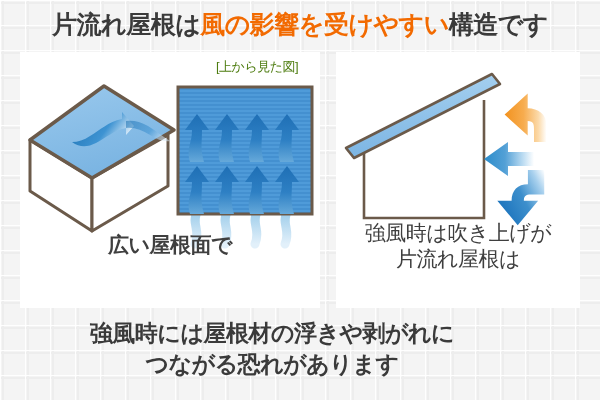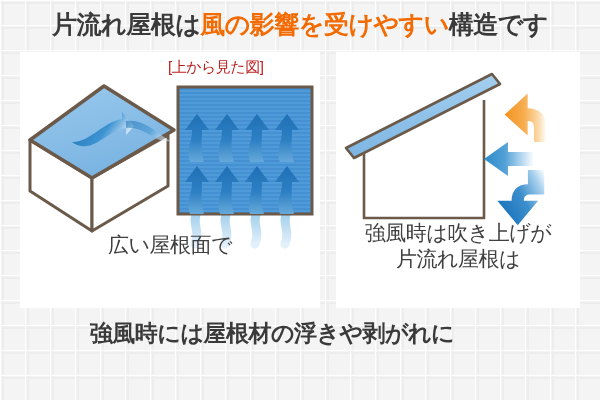--- a/index.html
+++ b/index.html
@@ -48,24 +48,25 @@
   .panel {
     position: absolute;
     background: #ffffff;
     box-sizing: border-box;
   }
   #panel-left  { left: 20px;  top: 52px; width: 300px; height: 256px; }
   #panel-right { left: 336px; top: 52px; width: 244px; height: 256px; }
 
   .panel-label {
     position: absolute;
-    font-size: 15px;
-    color: #b91c1c;
-    white-space: nowrap;
-    letter-spacing: -0.5px;
+    font-size: 13px;
+    color: #4d7c0f;
+    white-space: nowrap;
+    letter-spacing: -0.5px;
+    margin-left: 48px;
   }
 
   .caption {
     position: absolute;
     width: 100%;
     left: 0;
     text-align: center;
     font-size: 21px;
     color: #3f3f3f;
     line-height: 1.22;
@@ -173,21 +174,21 @@
           <path d="M 52 82 L 40 98 L 47 98 C 47 112 41 116 45 130 L 59 130
                    C 55 116 57 112 57 98 L 64 98 Z" fill="url(#upArrowGrad)"></path>
           <path d="M 82 82 L 70 98 L 77 98 C 77 112 71 116 75 130 L 89 130
                    C 85 116 87 112 87 98 L 94 98 Z" fill="url(#upArrowGrad)"></path>
           <path d="M 112 82 L 100 98 L 107 98 C 107 112 101 116 105 130 L 119 130
                    C 115 116 117 112 117 98 L 124 98 Z" fill="url(#upArrowGrad)"></path>
         </g>
       </g>
     </svg>
 
-    <div class="caption" style="top: 180px;">
+    <div class="caption" style="top: 180px; font-weight: bold;">
       <div>広い屋根面で</div>
     </div>
   </div>
 
   <div class="panel" id="panel-right">
 
     <svg class="svg-abs" style="left: 6px; top: 18px;" width="232" height="168" viewBox="0 0 232 168">
       <defs>
         <linearGradient id="slabGrad" x1="0" y1="0" x2="0" y2="1">
           <stop offset="0%" stop-color="#a4cfef"></stop>
@@ -227,15 +228,16 @@
     </svg>
 
     <div class="caption" style="top: 168px;">
       <div>強風時は吹き上げが</div>
       <div>片流れ屋根は</div>
     </div>
   </div>
 
   <div class="bottom-text">
     <div>強風時には屋根材の浮きや剥がれに</div>
+    <div>つながる恐れがあります</div>
   </div>
 
 </div>
 
 </body></html>

